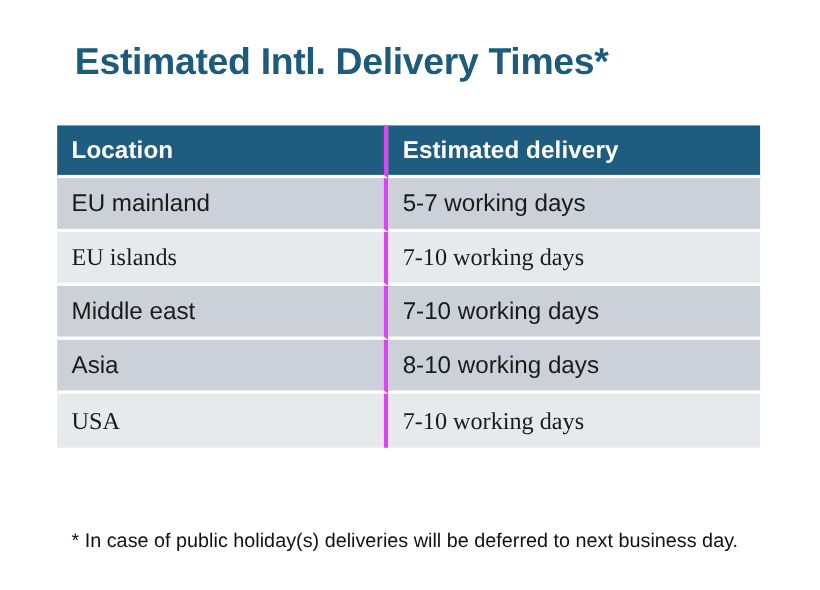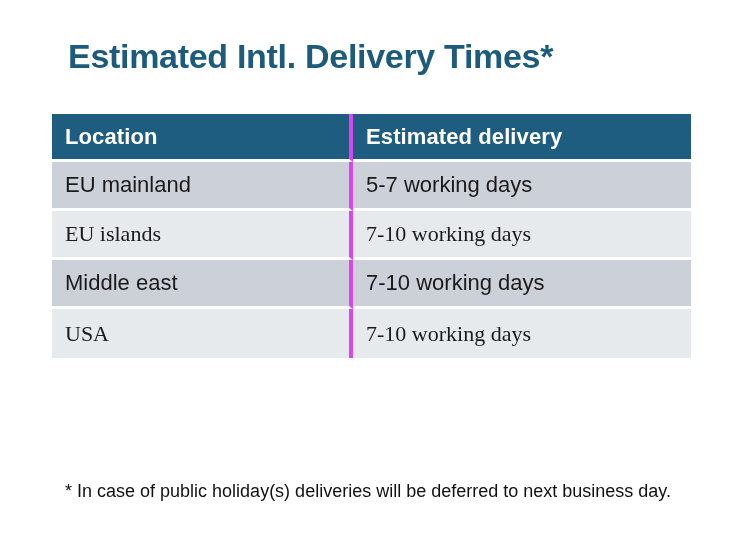--- a/index.html
+++ b/index.html
@@ -127,20 +127,24 @@
         <td class="col-estimated">5-7 working days</td>
       </tr>
       <tr class="row-alt-b">
         <td class="col-location">EU islands</td>
         <td class="col-estimated">7-10 working days</td>
       </tr>
       <tr class="row-alt-a">
         <td class="col-location">Middle east</td>
         <td class="col-estimated">7-10 working days</td>
       </tr>
+      <tr class="row-alt-a">
+        <td class="col-location">Asia</td>
+        <td class="col-estimated">8-10 working days</td>
+      </tr>
       <tr class="row-alt-b">
         <td class="col-location">USA</td>
         <td class="col-estimated">7-10 working days</td>
       </tr>
     </tbody>
   </table>
 
   <p class="footnote">* In case of public holiday(s) deliveries will be deferred to next business day.</p>
 
 </div>

